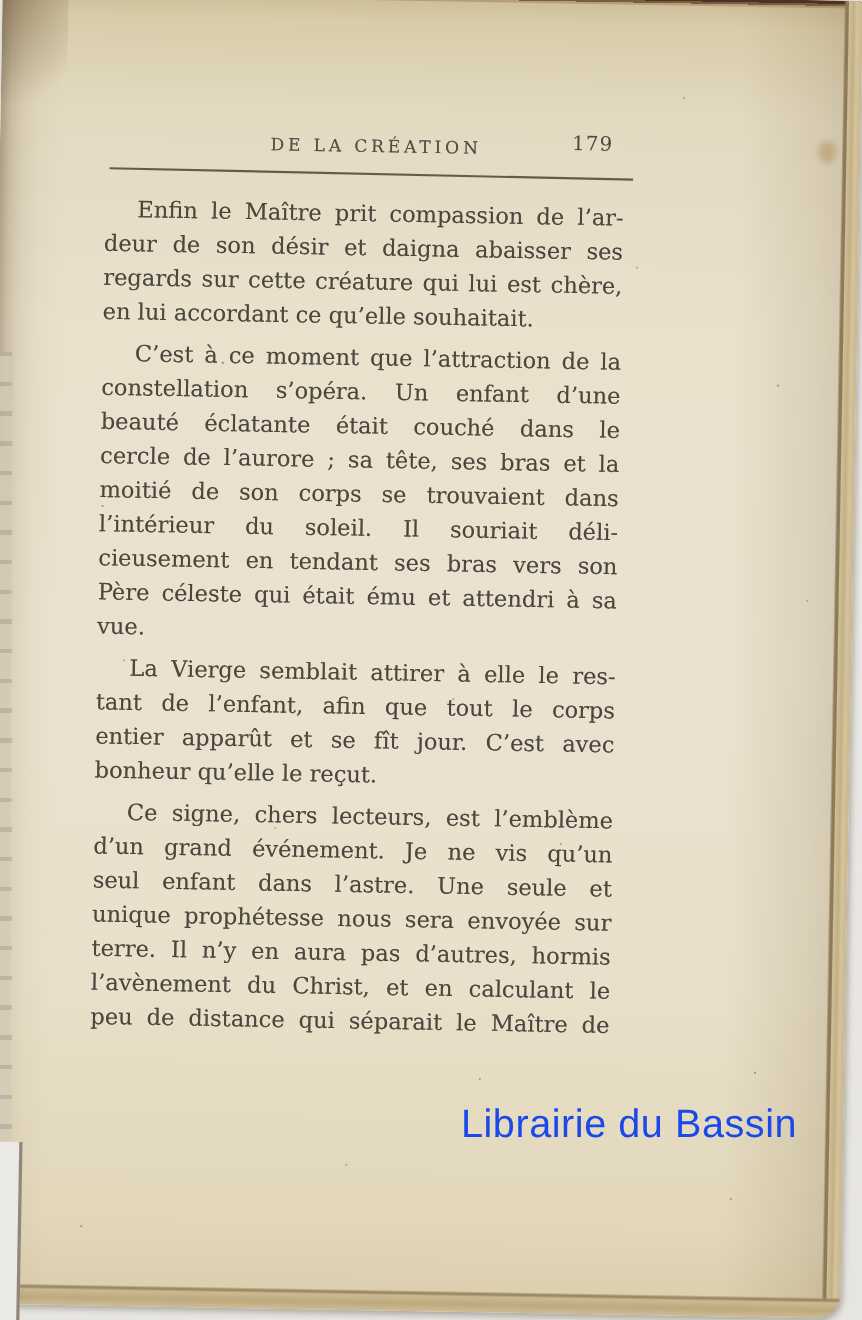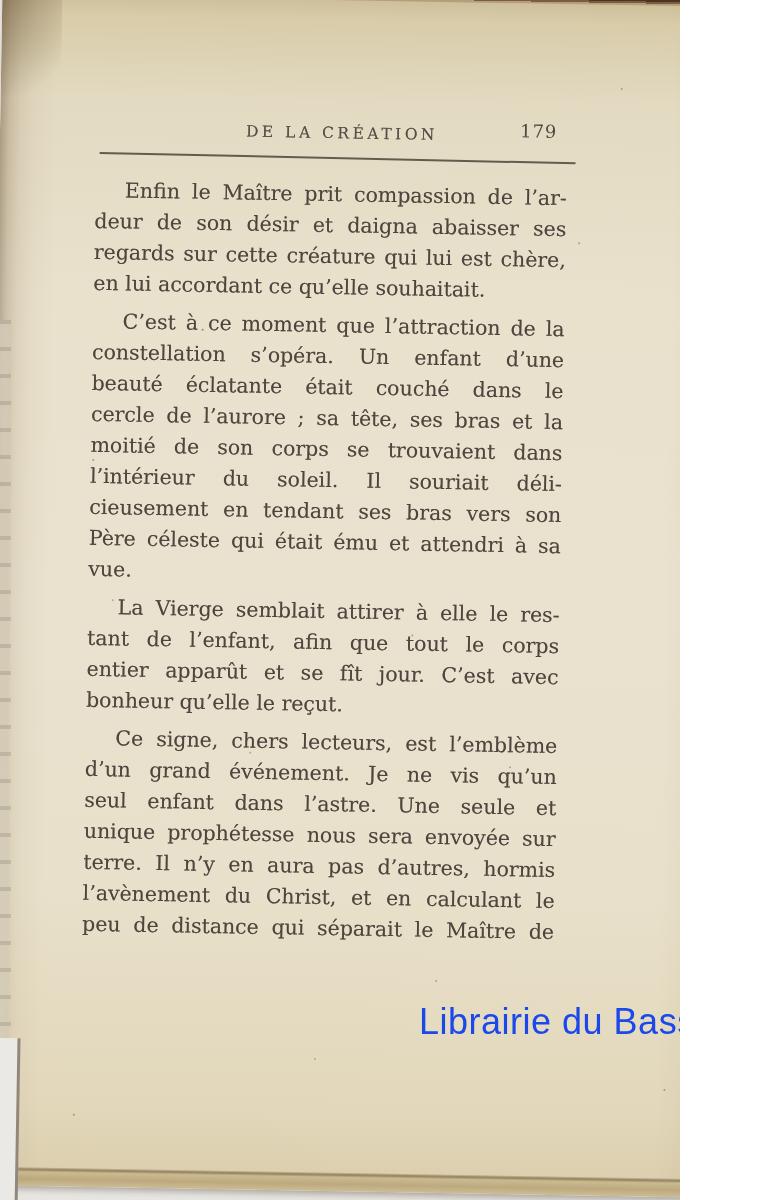--- a/index.html
+++ b/index.html
@@ -1,18 +1,18 @@
 <!DOCTYPE html>
 <html><head>
 <meta charset="utf-8">
 <style>
   html,body{margin:0;padding:0;}
   .photo{
     position:relative;
-    width:680px;height:1200px;
+    width:784px;height:1200px;
     overflow:hidden;
     background:linear-gradient(180deg,#edebe7 0%,#eae8e4 50%,#e7e5e1 100%);
     font-family:"DejaVu Serif", serif;
   }
   
   .book{
     position:absolute;
     left:-8px;top:-6px;width:782px;height:1198px;
     transform:rotate(1deg);
     transform-origin:50% 50%;

